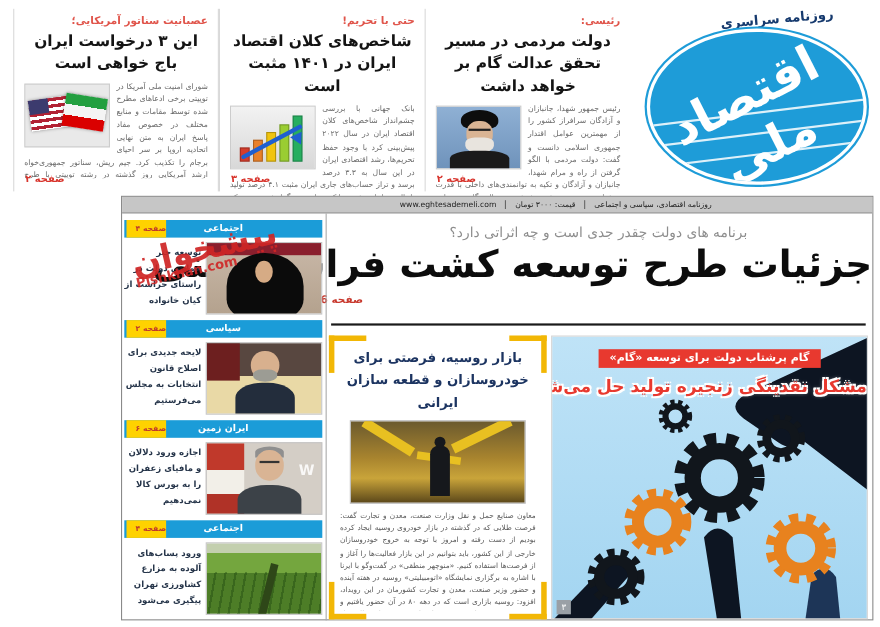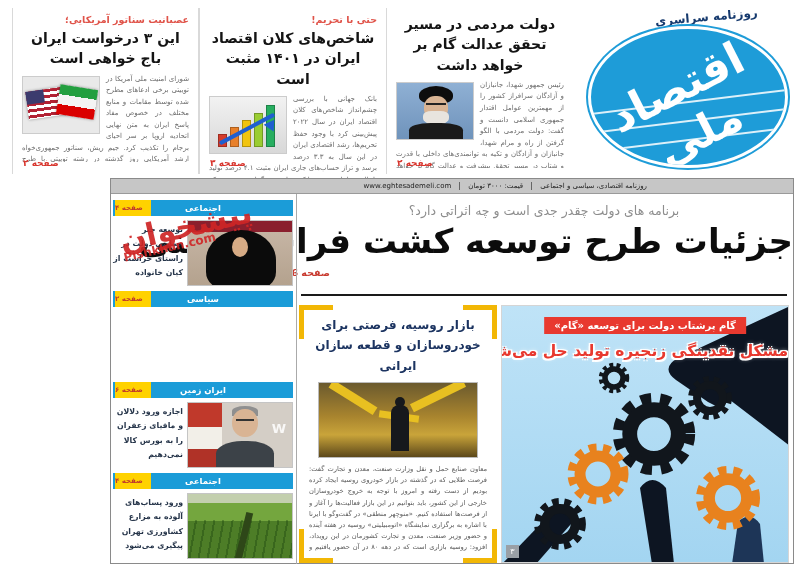--- a/index.html
+++ b/index.html
@@ -109,21 +109,21 @@
   .worker:after { content:""; position:absolute; left:4px; top:-8px; width:10px; height:10px; background:#16181c; border-radius:50%; }
   .cc-body { font-size:6.7px; color:#5a5a5a; text-align:justify; line-height:1.66; height:128px; overflow:hidden; }
 
   
   .sidebar { position:absolute; left:0; top:15px; width:186px; height:370px; border-right:1px solid #aaa; padding-top:6px; }
   .side-item { position:relative; width:180px; height:89px; margin:0 3px 2px 2px; }
   .side-head { position:relative; height:16px; background:#1b9cd8; }
   .side-cat { position:absolute; left:0; top:0; width:100%; text-align:center; color:#fff;
               font-size:8.5px; font-weight:bold; line-height:16px; }
   .side-page { position:absolute; left:2px; top:0; width:36px; height:16px; background:#ffd200;
-               color:#c0392b; font-size:7px; font-weight:bold; text-align:left; line-height:16px; }
+               color:#c0392b; font-size:7px; font-weight:bold; text-align:right; line-height:16px; }
   .side-body { position:relative; height:70px; margin-top:3px; }
   .side-photo { position:absolute; right:0; top:1px; width:106px; height:66px; overflow:hidden; border:1px solid #c5c5c5; }
   .side-text { position:absolute; left:0; top:4px; width:70px; color:#26354a; font-size:7.8px;
                font-weight:bold; text-align:right; line-height:1.85; }
 
   .p0 { background:linear-gradient(180deg,#c9b8a8,#b4a28e); }
   .p0 .banner { position:absolute; left:0; top:0; width:100%; height:11px; background:#8a1f2d; }
   .p0 .chador { position:absolute; left:18px; top:9px; width:70px; height:60px; background:#0b0b0b; border-radius:50% 50% 30% 30%; }
   .p0 .face { position:absolute; left:44px; top:16px; width:16px; height:20px; background:#d6ab85; border-radius:50%; }
 
@@ -186,20 +186,21 @@
           <span class="arrow-line">
               <span class="arrow-head"></span>
             </span>
         </span>
         <span>بانک جهانی با بررسی چشم‌انداز شاخص‌های کلان اقتصاد ایران در سال ۲۰۲۲ پیش‌بینی کرد با وجود حفظ تحریم‌ها، رشد اقتصادی ایران در این سال به ۳.۳ درصد برسد و تراز حساب‌های جاری ایران مثبت ۴.۱ درصد تولید ناخالص داخلی شود. بانک جهانی در گزارش جدیدی که منتشر کرده…</span>
       </div>
       <div class="ts-pageref">صفحه ۳</div>
     </article>
 
     <article class="top-story">
+      <div class="ts-kicker">رئیسی:</div>
       <h3 class="ts-headline">دولت مردمی در مسیر تحقق عدالت گام بر خواهد داشت</h3>
       <div class="ts-body">
         <span class="ts-thumb raisi">
           <span class="r-turban"></span>
           <span class="r-face"></span>
           <span class="r-glasses"></span>
           <span class="r-beard"></span>
           <span class="r-robe"></span>
         </span>
         <span>رئیس جمهور شهدا، جانبازان و آزادگان سرافراز کشور را از مهمترین عوامل اقتدار جمهوری اسلامی دانست و گفت: دولت مردمی با الگو گرفتن از راه و مرام شهدا، جانبازان و آزادگان و تکیه به توانمندی‌های داخلی با قدرت و شتاب در مسیر تحقق پیشرفت و عدالت گام بر خواهد داشت.</span>
@@ -295,20 +296,29 @@
           </div>
           <p class="side-text">توسعه چتر حمایتی دولت در راستای حراست از کیان خانواده</p>
         </div>
       </section>
 
       <section class="side-item">
         <div class="side-head">
           <span class="side-cat">سیاسی</span>
           <span class="side-page">صفحه ۲</span>
         </div>
+        <div class="side-body">
+          <div class="side-photo p1">
+            <span class="curtain"></span>
+            <span class="head"></span>
+            <span class="beard"></span>
+            <span class="suit"></span>
+          </div>
+          <p class="side-text">لایحه جدیدی برای اصلاح قانون انتخابات به مجلس می‌فرستیم</p>
+        </div>
       </section>
 
       <section class="side-item">
         <div class="side-head">
           <span class="side-cat">ایران زمین</span>
           <span class="side-page">صفحه ۶</span>
         </div>
         <div class="side-body">
           <div class="side-photo p2">
             <span class="flagband"></span>

